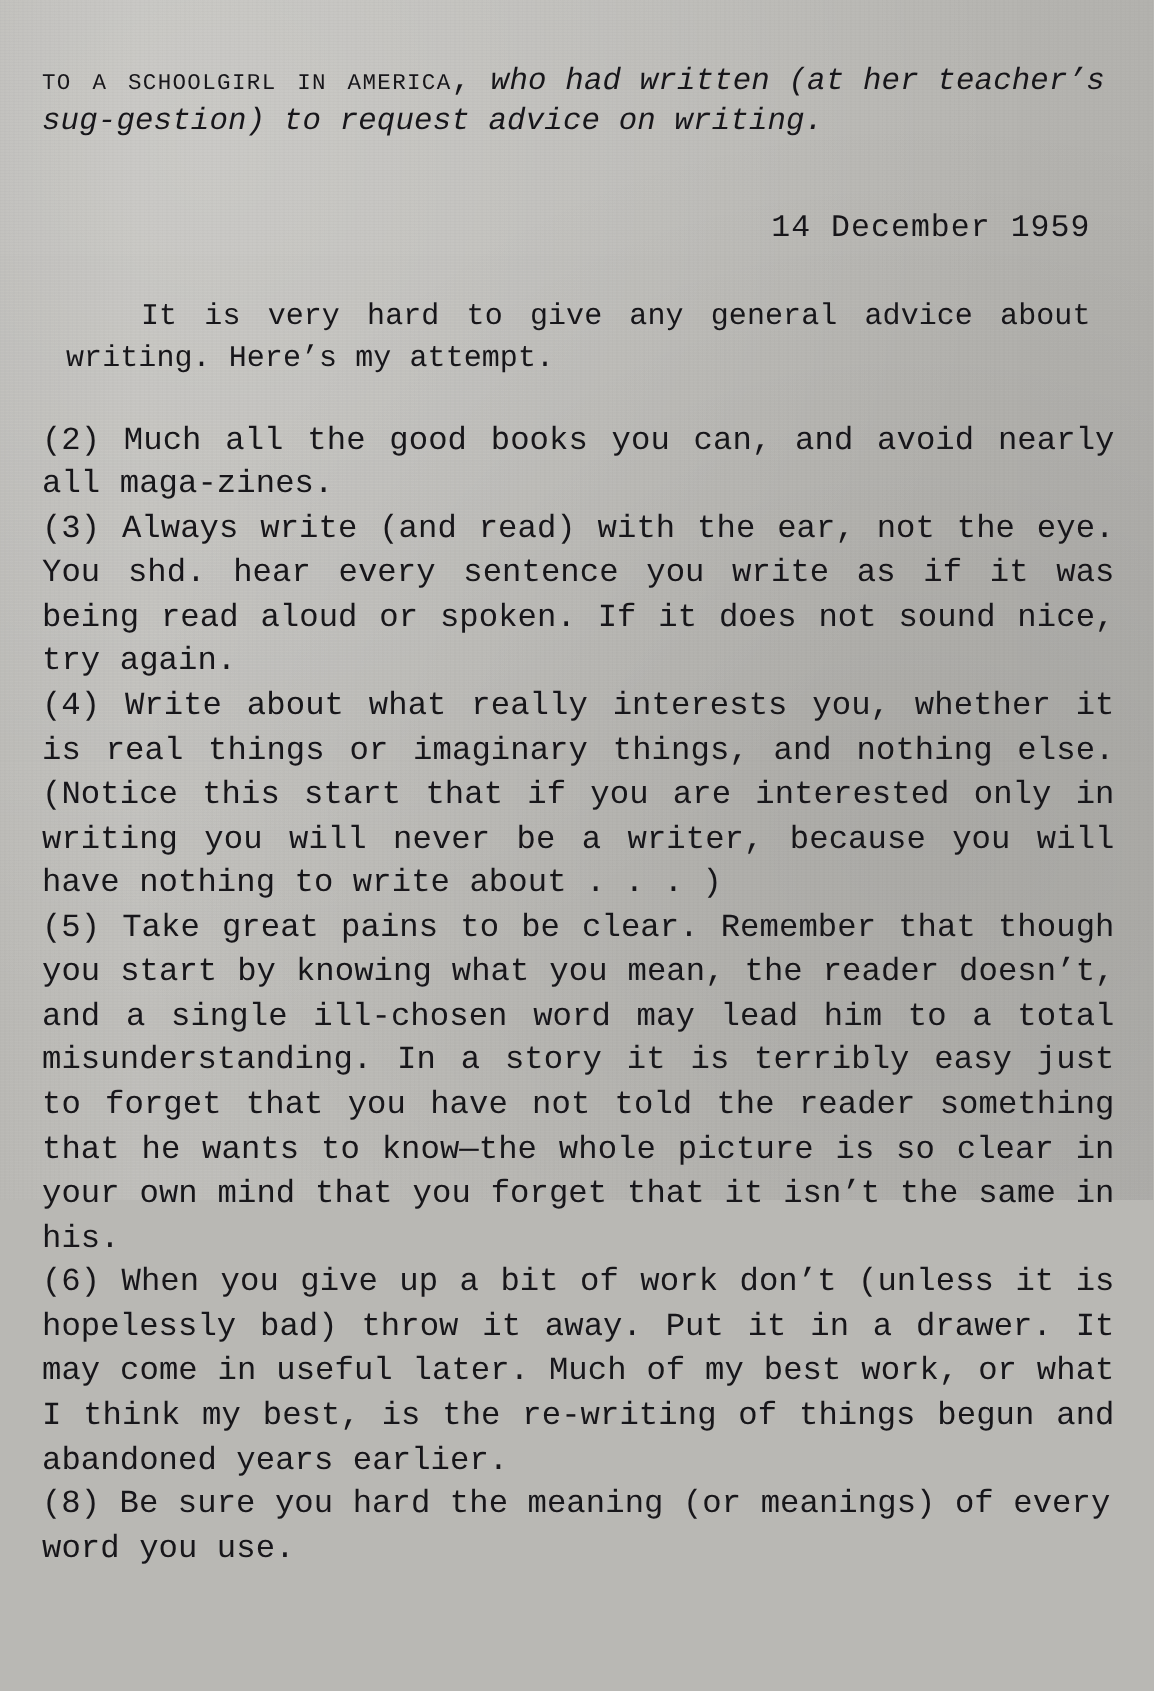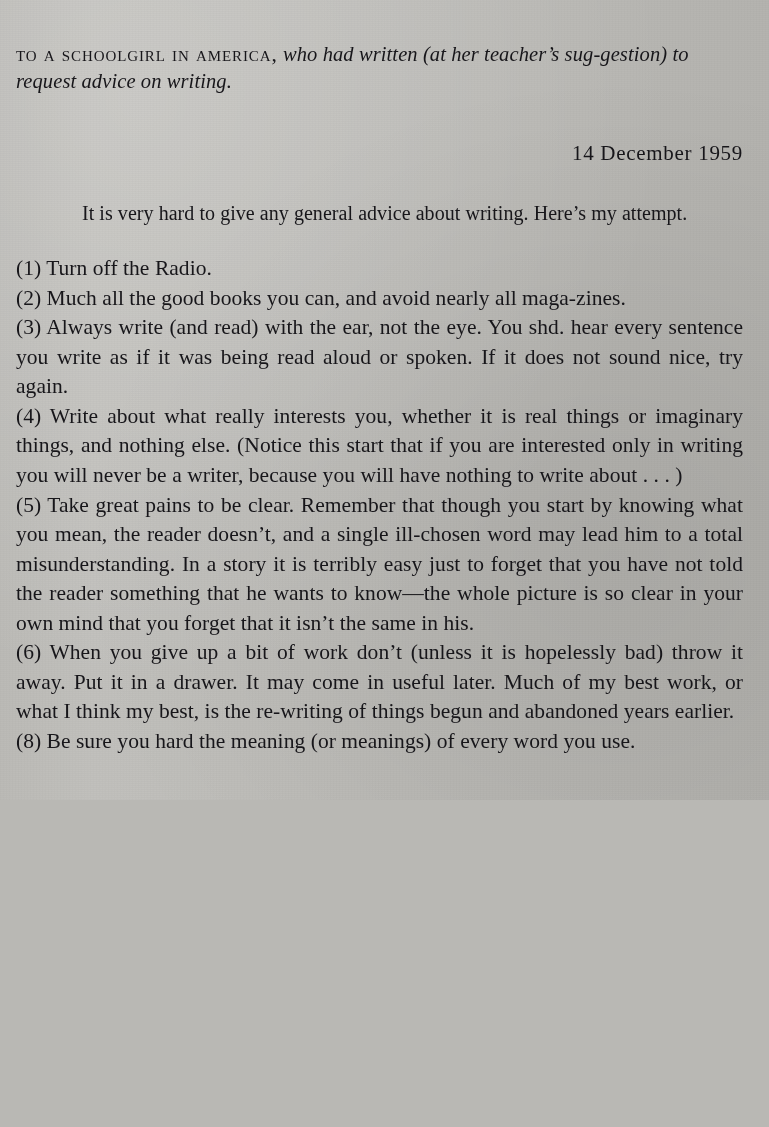--- a/index.html
+++ b/index.html
@@ -12,25 +12,26 @@
     background: #b9b8b4;
     font-family: "Liberation Serif", "DejaVu Serif", serif;
     color: #17161a;
     overflow: hidden;
   }
   .page {
     position: relative;
     width: 769px;
     height: 800px;
     box-sizing: border-box;
-    padding: 40px 26px 10px 16px;
+    padding: 40px 26px 10px 28px;
     background:
       radial-gradient(ellipse at 18% 12%, rgba(255,255,255,0.16), rgba(255,255,255,0) 60%),
       radial-gradient(ellipse at 80% 70%, rgba(0,0,0,0.07), rgba(0,0,0,0) 62%),
       linear-gradient(90deg, #bab9b5 0%, #c0bfbb 12%, #bdbcb8 40%, #b8b7b3 70%, #b3b2ae 100%);
+    font-family: Liberation Mono, monospace;
   }
   .grain {
     position: absolute;
     inset: 0;
     pointer-events: none;
     opacity: 0.30;
     background-image:
       repeating-linear-gradient(0deg, rgba(0,0,0,0.035) 0px, rgba(0,0,0,0.035) 1px, rgba(255,255,255,0.02) 1px, rgba(255,255,255,0.02) 2px),
       repeating-linear-gradient(90deg, rgba(0,0,0,0.025) 0px, rgba(0,0,0,0.025) 1px, rgba(255,255,255,0.015) 1px, rgba(255,255,255,0.015) 3px);
   }
@@ -55,21 +56,21 @@
   }
   .ital {
     font-style: italic;
   }
 
   .date-line {
     text-align: right;
     font-size: 21px;
     letter-spacing: 0.7px;
     margin-top: 46px;
-    margin-right: 0;
+    margin-right: 16px;
   }
 
   .para {
     font-size: 20px;
     line-height: 1.38;
     text-align: justify;
     margin: 16px;
     letter-spacing: 0.05px;
     hyphens: none;
   }
@@ -104,24 +105,20 @@
     <p class="heading">
       <span class="smallcaps">to a schoolgirl in america,</span><span class="ital"> who had written (at her teacher’s sug-gestion) to request advice on writing.</span>
     </p>
 
     <p class="date-line">14 December 1959</p>
 
     <p class="para opening">It is very hard to give any general advice about writing. Here’s my attempt.</p>
 
     <div class="list">
       <p class="item">
-        <span class="num">(1)</span>
-        <span>Turn off the Radio.</span>
-      </p>
-      <p class="item">
         <span class="num">(2)</span>
         <span>Much all the good books you can, and avoid nearly all maga-zines.</span>
       </p>
       <p class="item">
         <span class="num">(3)</span>
         <span>Always write (and read) with the ear, not the eye. You shd. hear every sentence you write as if it was being read aloud or spoken. If it does not sound nice, try again.</span>
       </p>
       <p class="item">
         <span class="num">(4)</span>
         <span>Write about what really interests you, whether it is real things or imaginary things, and nothing else. (Notice this start that if you are interested only in writing you will never be a writer, because you will have nothing to write about . . . )</span>

